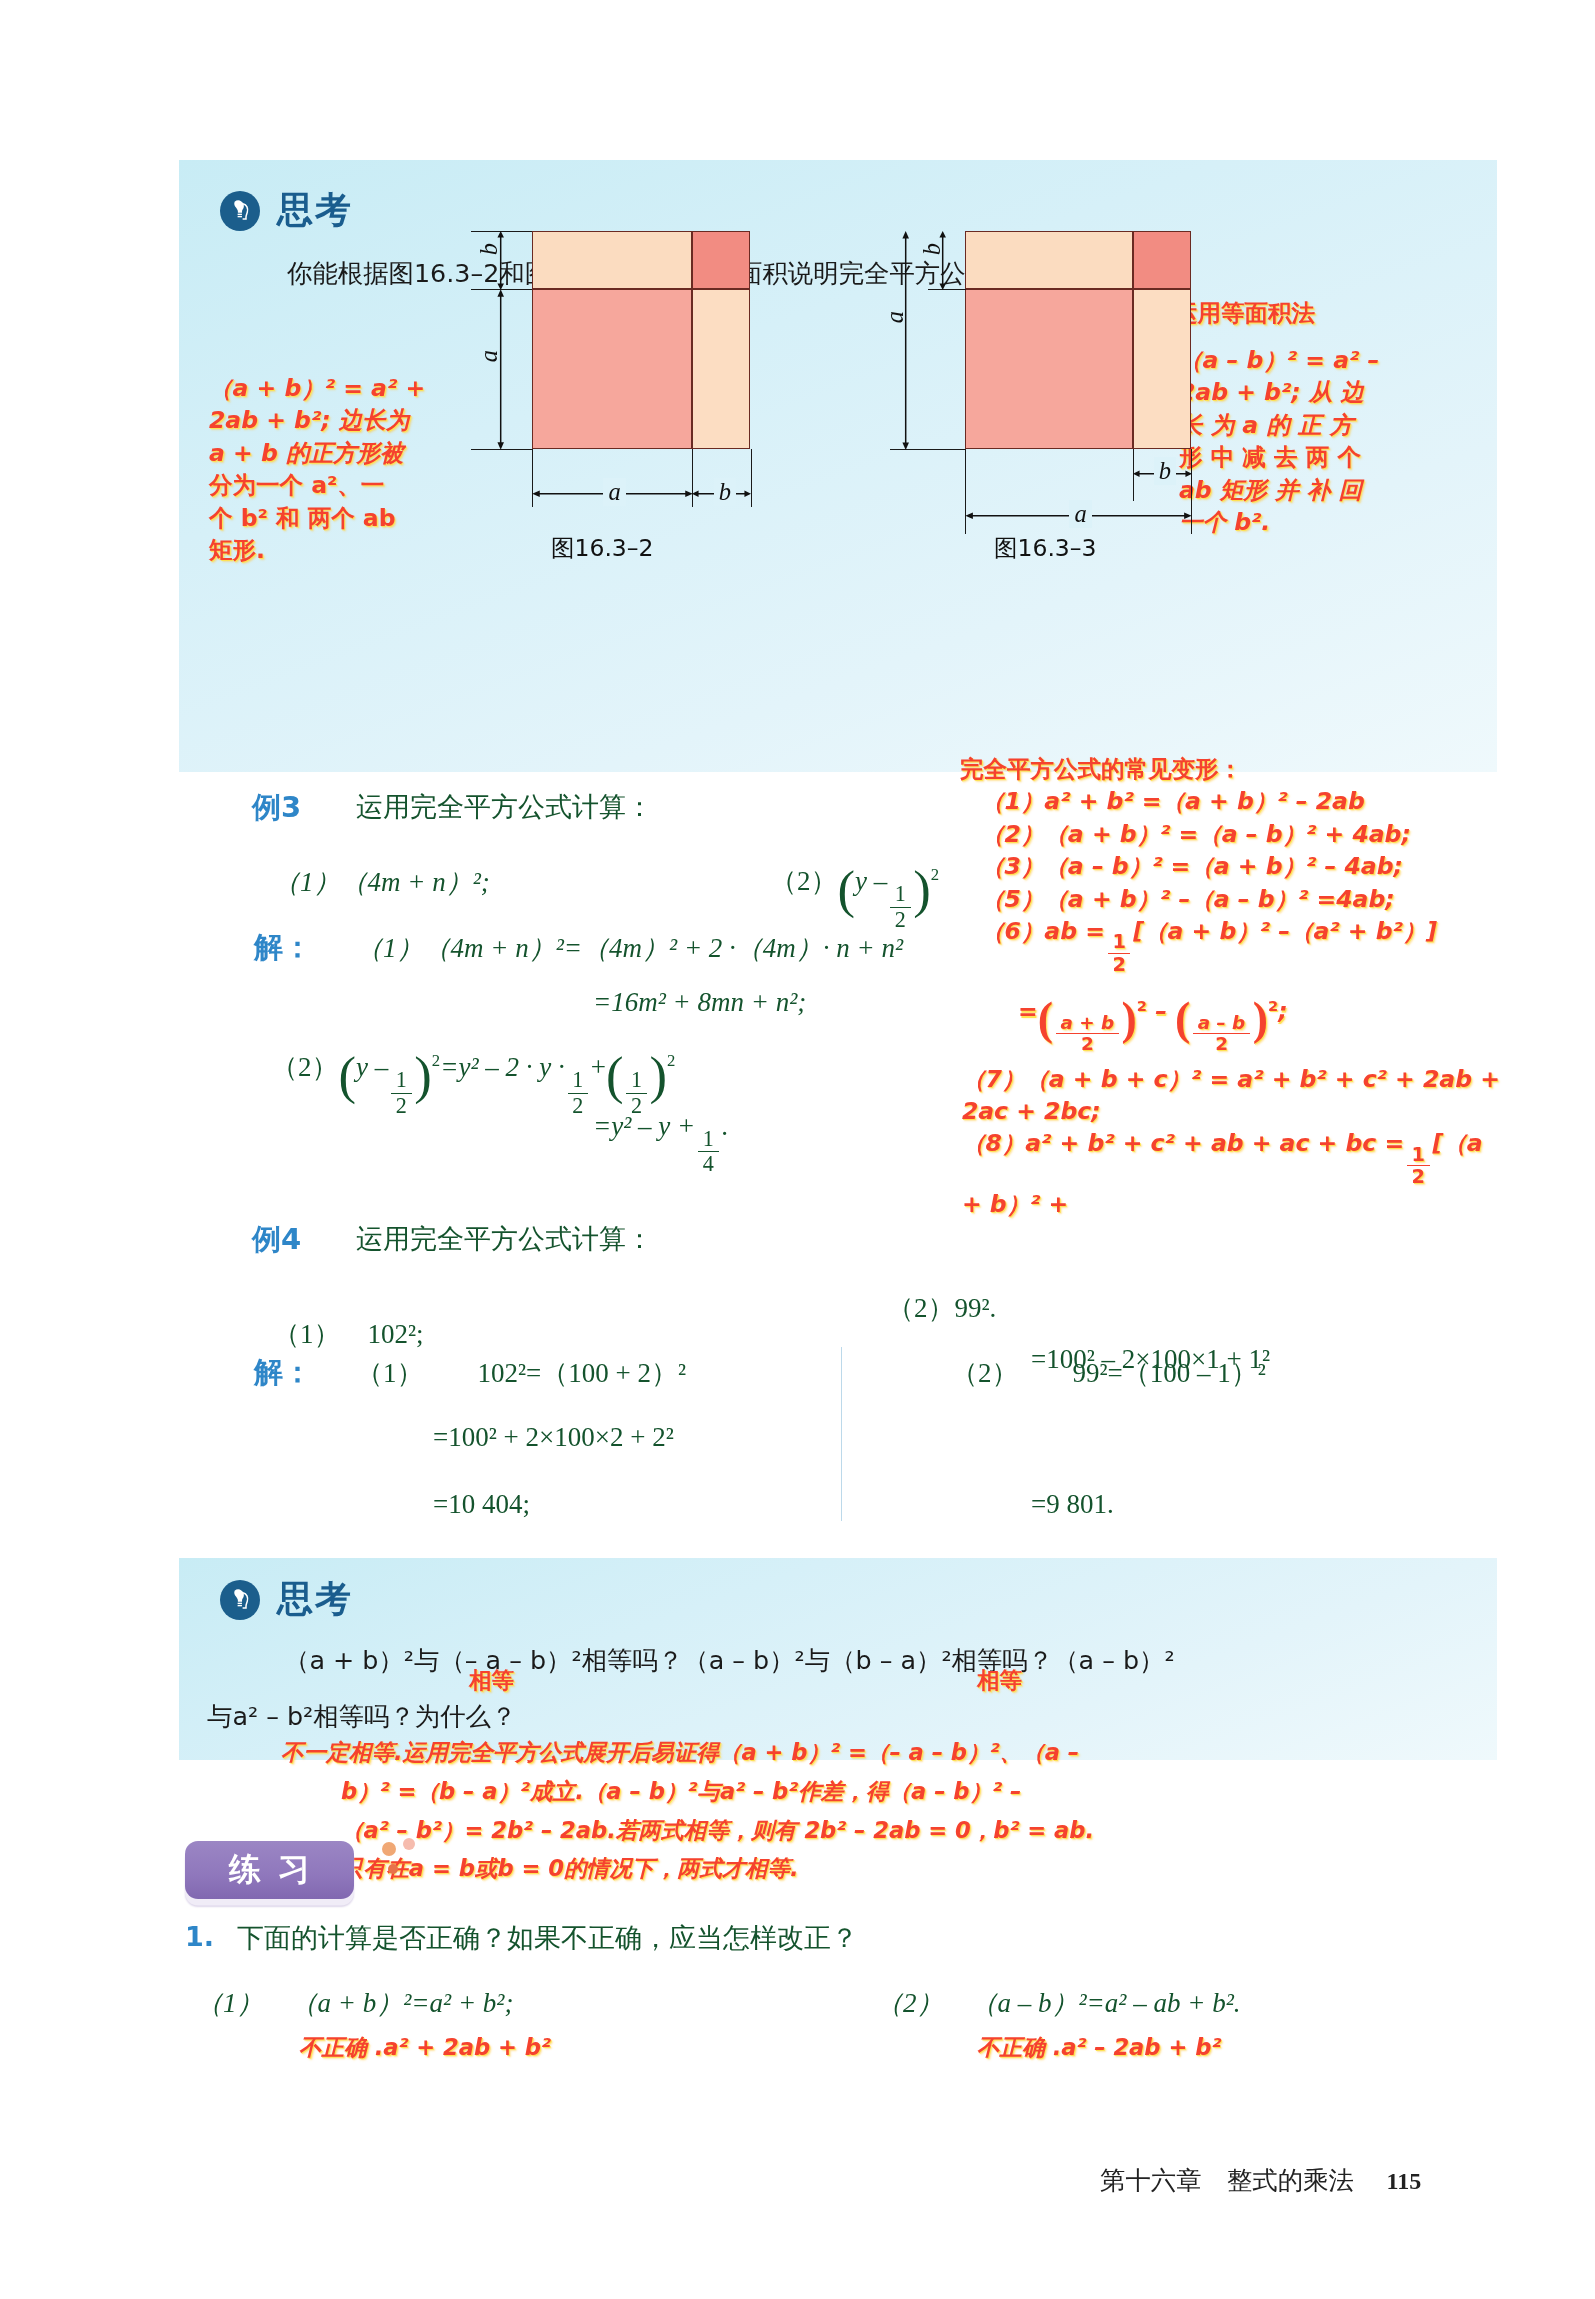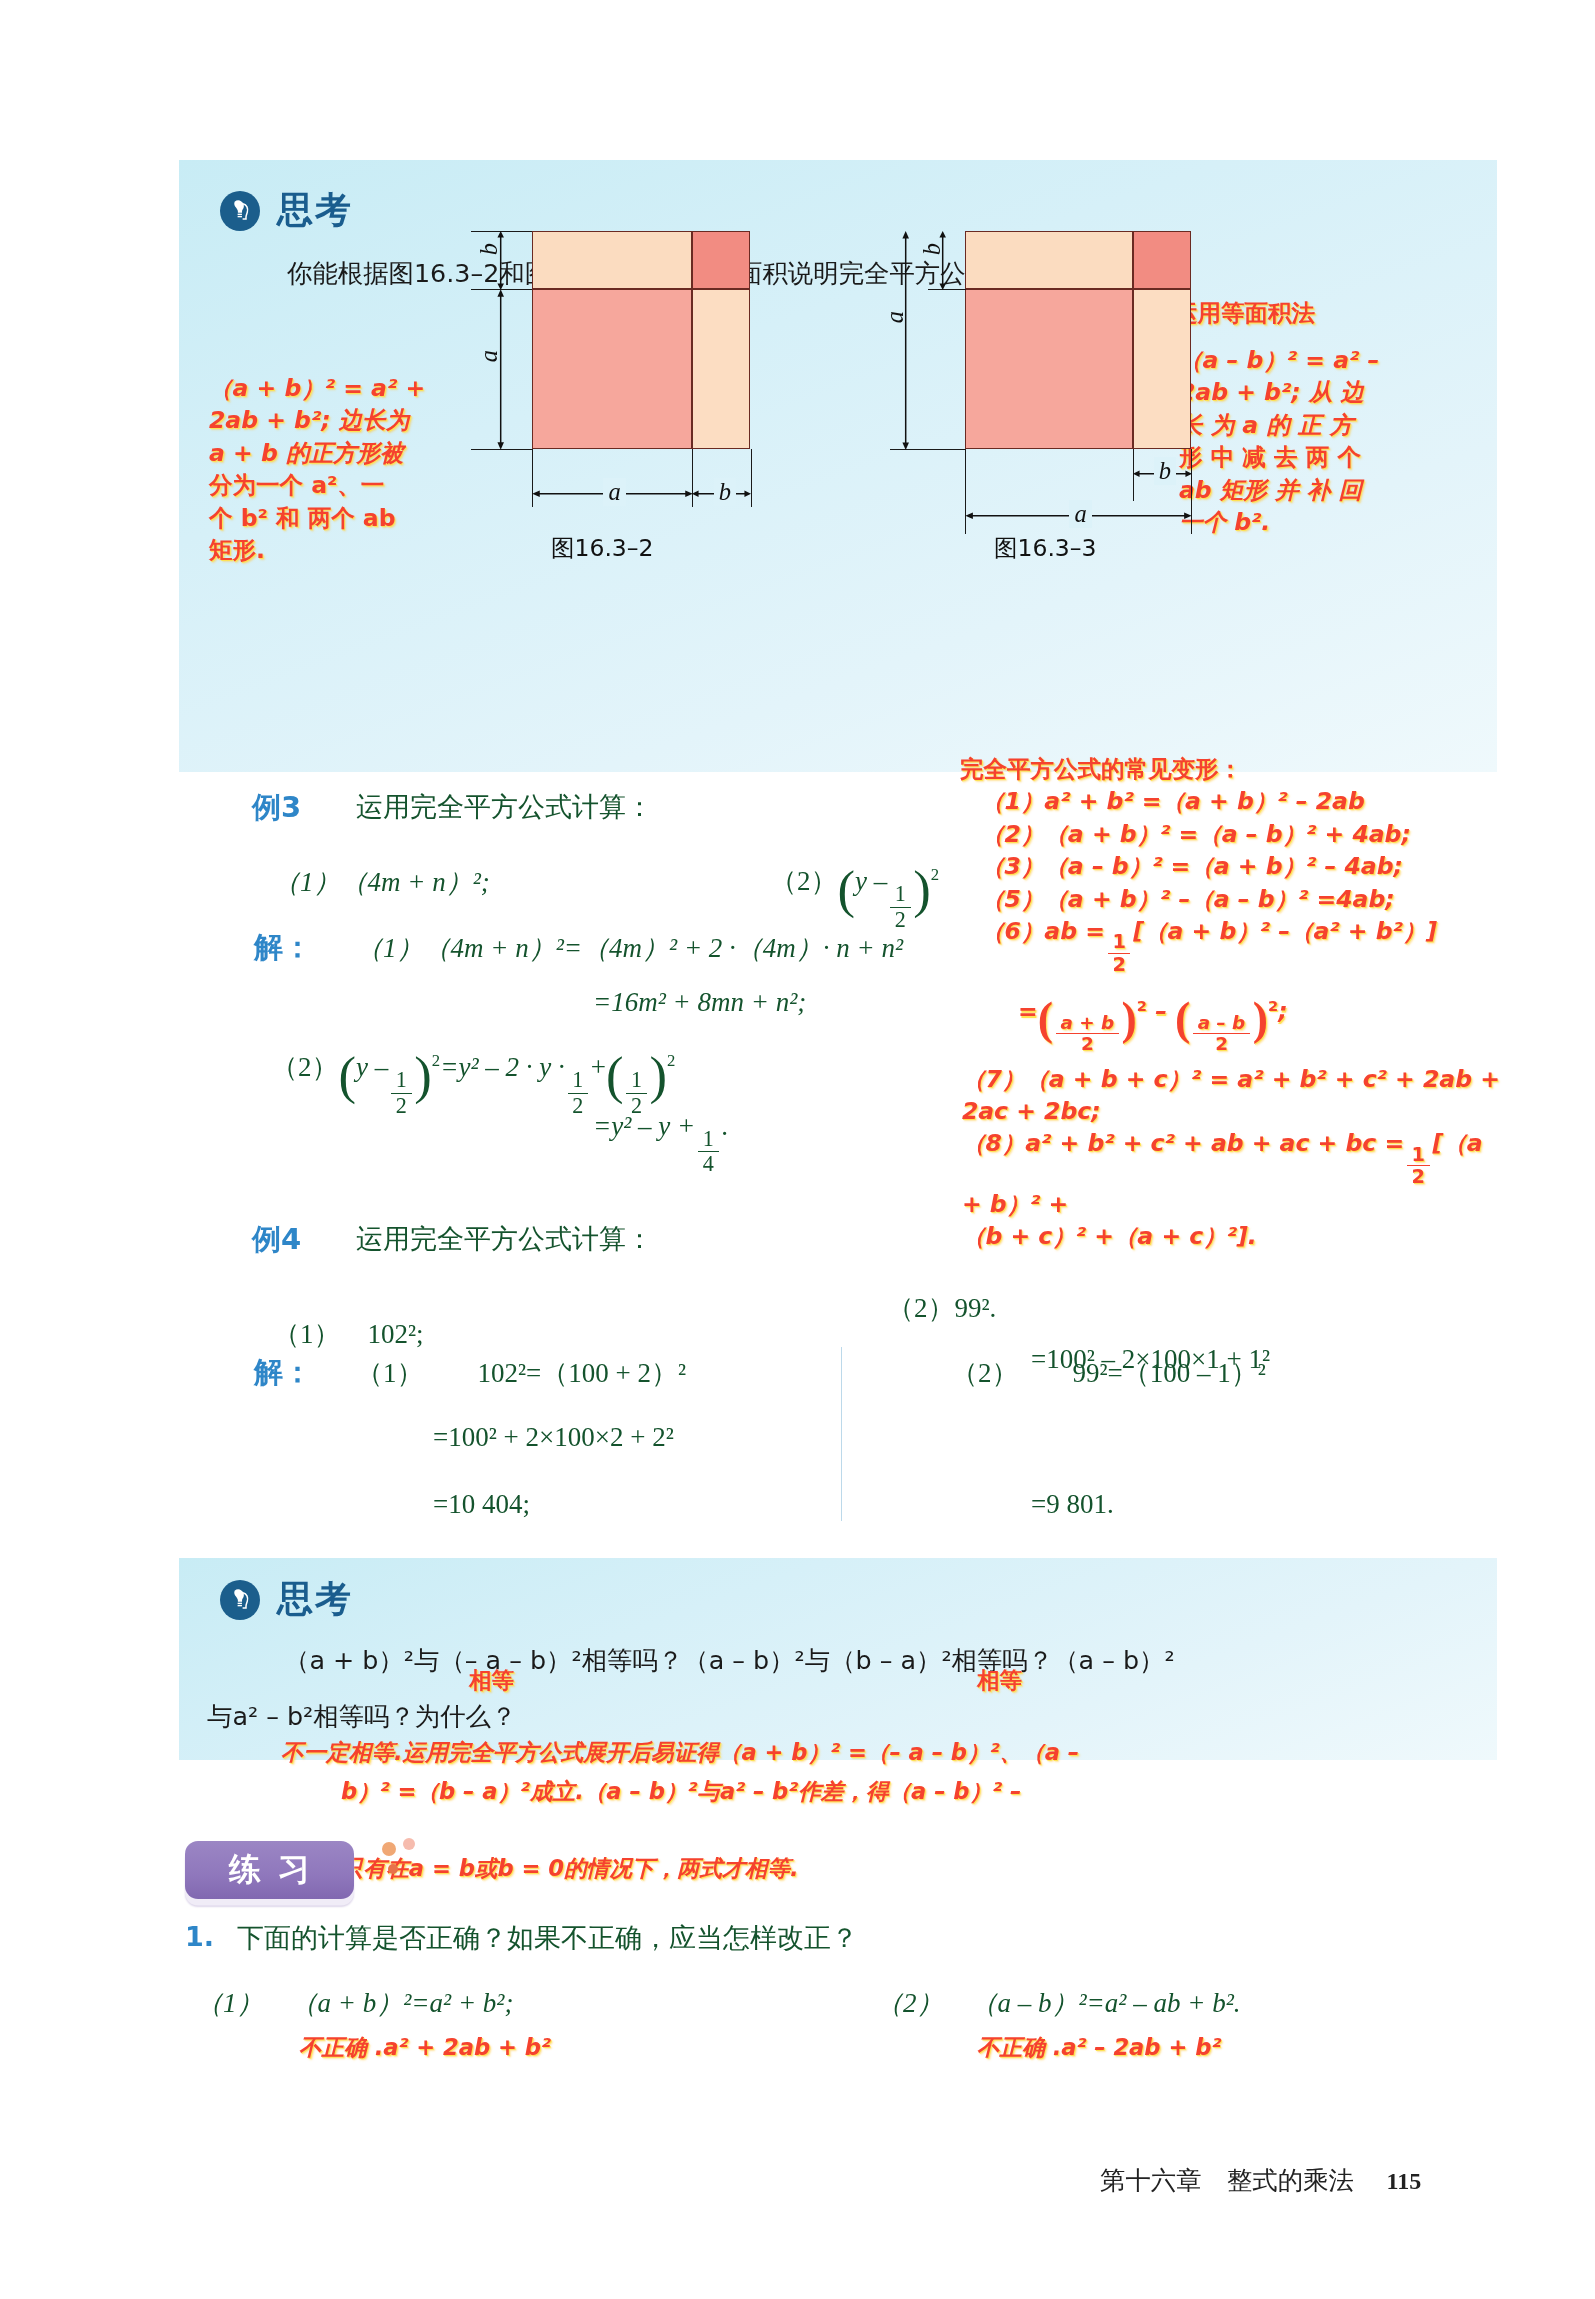--- a/index.html
+++ b/index.html
@@ -289,21 +289,20 @@
           <span class="den up">2</span>
         </span><span class="bigparen">)</span><sup>2</sup>;
     </div>
     <div class="hand-math" style="padding-left:1.9px;">（7）（a + b + c）² = a² + b² + c² + 2ab + 2ac + 2bc;</div>
     <div class="hand-math" style="padding-left:1.9px;">
       <span>（8）a² + b² + c² + ab + ac + bc =</span><span class="frac">
           <span class="num up">1</span>
           <span class="den up">2</span>
         </span><span>[（a + b）² +</span>
     </div>
-    <div class="hand-math" style="padding-left:1.9px;">（b + c）² +（a + c）²].</div>
   </div>
 
   <div class="ex-label" style="left:252px; top:1220px;">例4</div>
   <div class="blk blk-cn" style="left:356px; top:1221px;">运用完全平方公式计算：</div>
 
   <div class="blk" style="left:273px; top:1316px;">（1）　102²;</div>
   <div class="blk" style="left:887px; top:1290px;">（2）99².</div>
 
   <div class="ex-label" style="left:254px; top:1353px;">解：</div>
 
@@ -333,20 +332,21 @@
 
     <div class="think-text" style="position:absolute; left:105px; top:83px;">（a + b）²与（– a – b）²相等吗？（a – b）²与（b – a）²相等吗？（a – b）²</div>
     <div class="think-text" style="position:absolute; left:28px; top:139px;">与a² – b²相等吗？为什么？</div>
   </div>
 
   <div class="hand" style="position:absolute; left:469px; top:1665px; font-size:22.6px;">相等</div>
   <div class="hand" style="position:absolute; left:977px; top:1665px; font-size:22.6px;">相等</div>
 
   <div class="hand hand-math" style="position:absolute; left:341px; top:1776px; font-size:22.6px;">b）² =（b – a）²成立.（a – b）²与a² – b²作差，得（a – b）² –</div>
   <div class="hand hand-math" style="position:absolute; left:281px; top:1737px; font-size:22.6px;">不一定相等.运用完全平方公式展开后易证得（a + b）² =（– a – b）²、（a –</div>
+  <div class="hand hand-math" style="position:absolute; left:341px; top:1815px; font-size:22.6px;">（a² – b²）= 2b² – 2ab.若两式相等，则有 2b² – 2ab = 0，b² = ab.</div>
   <div class="hand hand-math" style="position:absolute; left:341px; top:1853px; font-size:22.6px;">只有在a = b或b = 0的情况下，两式才相等.</div>
 
   <div class="practice-badge" style="left:185px; top:1841px;">
     <span>练习</span>
   </div>
   <div class="dot" style="left:382px; top:1842px; width:14px; height:14px; background:#f0a875;"></div>
   <div class="dot" style="left:403px; top:1838px; width:12.2px; height:12.2px; background:#f6bcae;"></div>
   <div class="dot" style="left:388px; top:1864px; width:10.4px; height:10.4px; background:#e8724a;"></div>
 
   <div class="qnum" style="left:185px; top:1921px;">1.</div>

